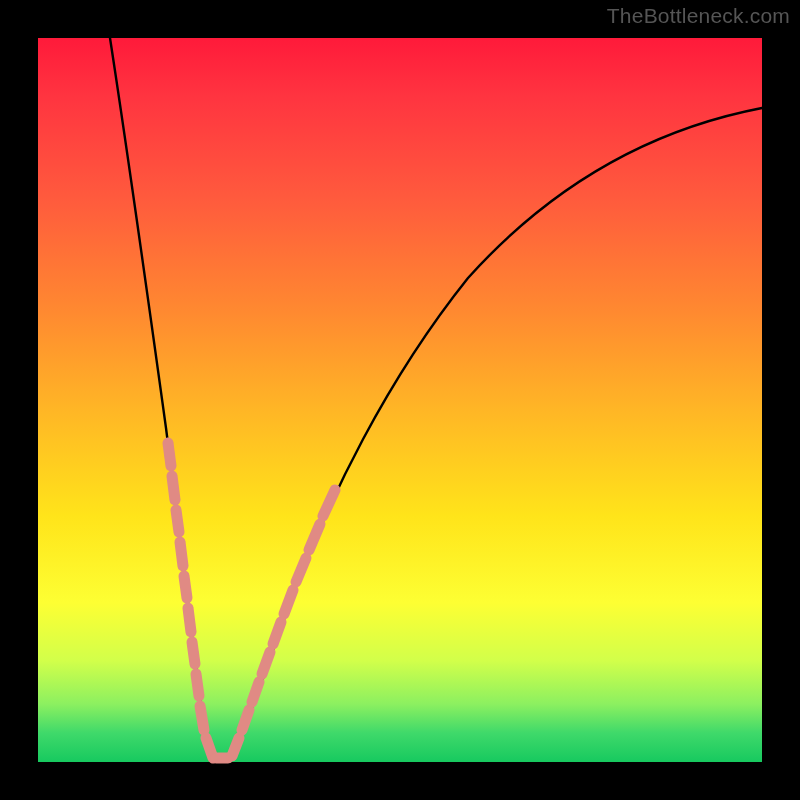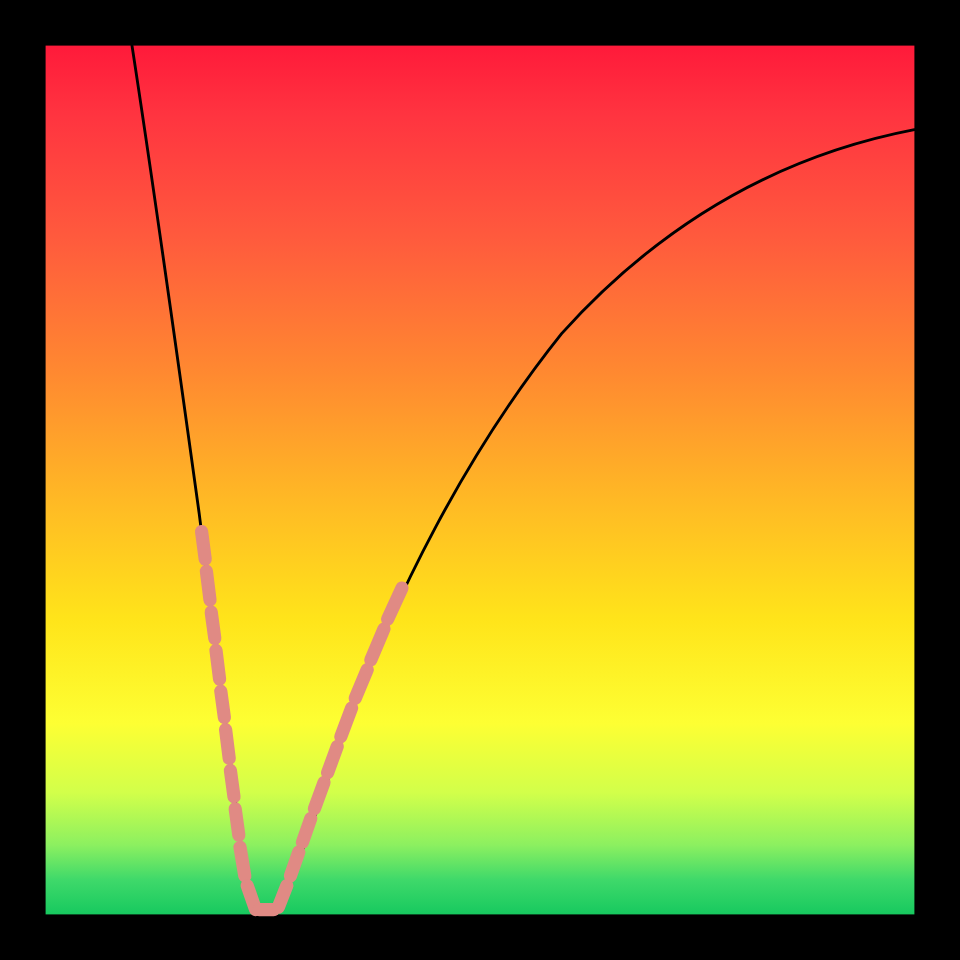--- a/index.html
+++ b/index.html
@@ -69,20 +69,21 @@
     fill: none;
     stroke: #e08a84;
     stroke-width: 11;
     stroke-linecap: round;
   }
 </style>
 </head>
 <body>
 
 <div class="frame">
+  <div class="watermark">TheBottleneck.com</div>
 
   <div class="plot-area">
     <svg class="curves" viewBox="0 0 724 724">
 
       <path class="curve" d="M 72 0
                C 92 130, 110 260, 128 390
                C 138 470, 150 560, 162 660
                C 166 694, 170 714, 176 722"></path>
 
       <path class="curve" d="M 192 722

